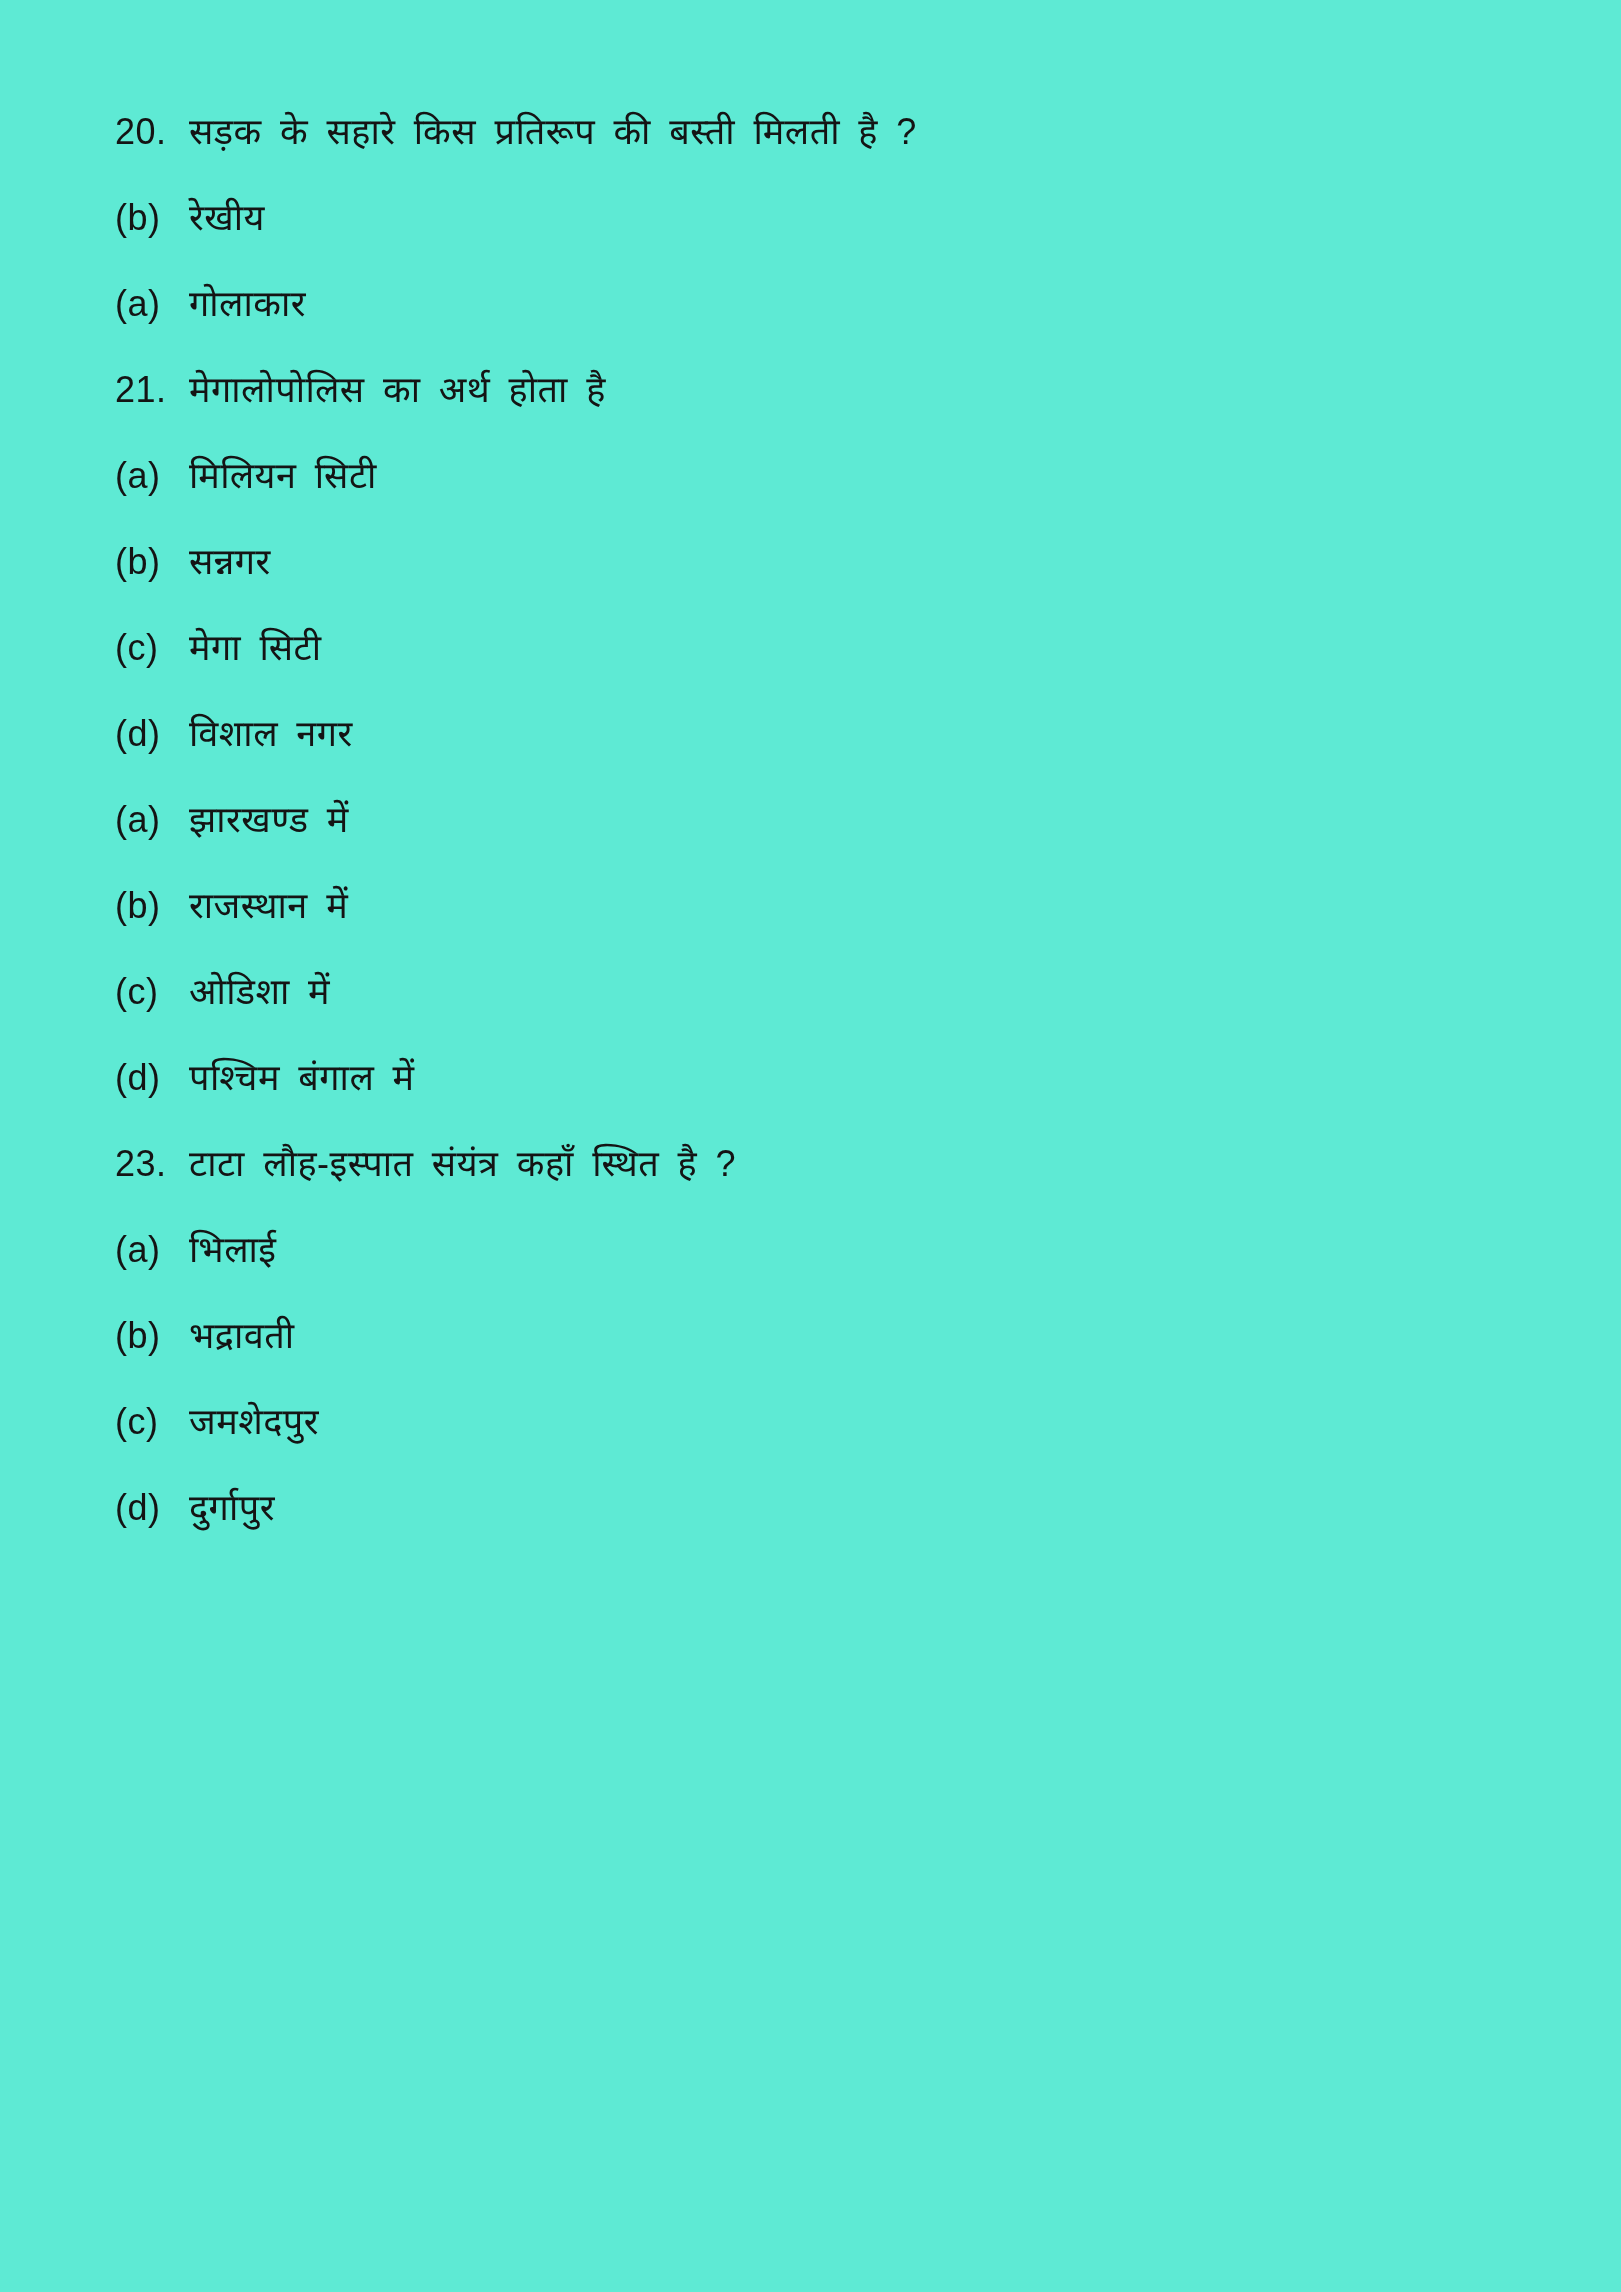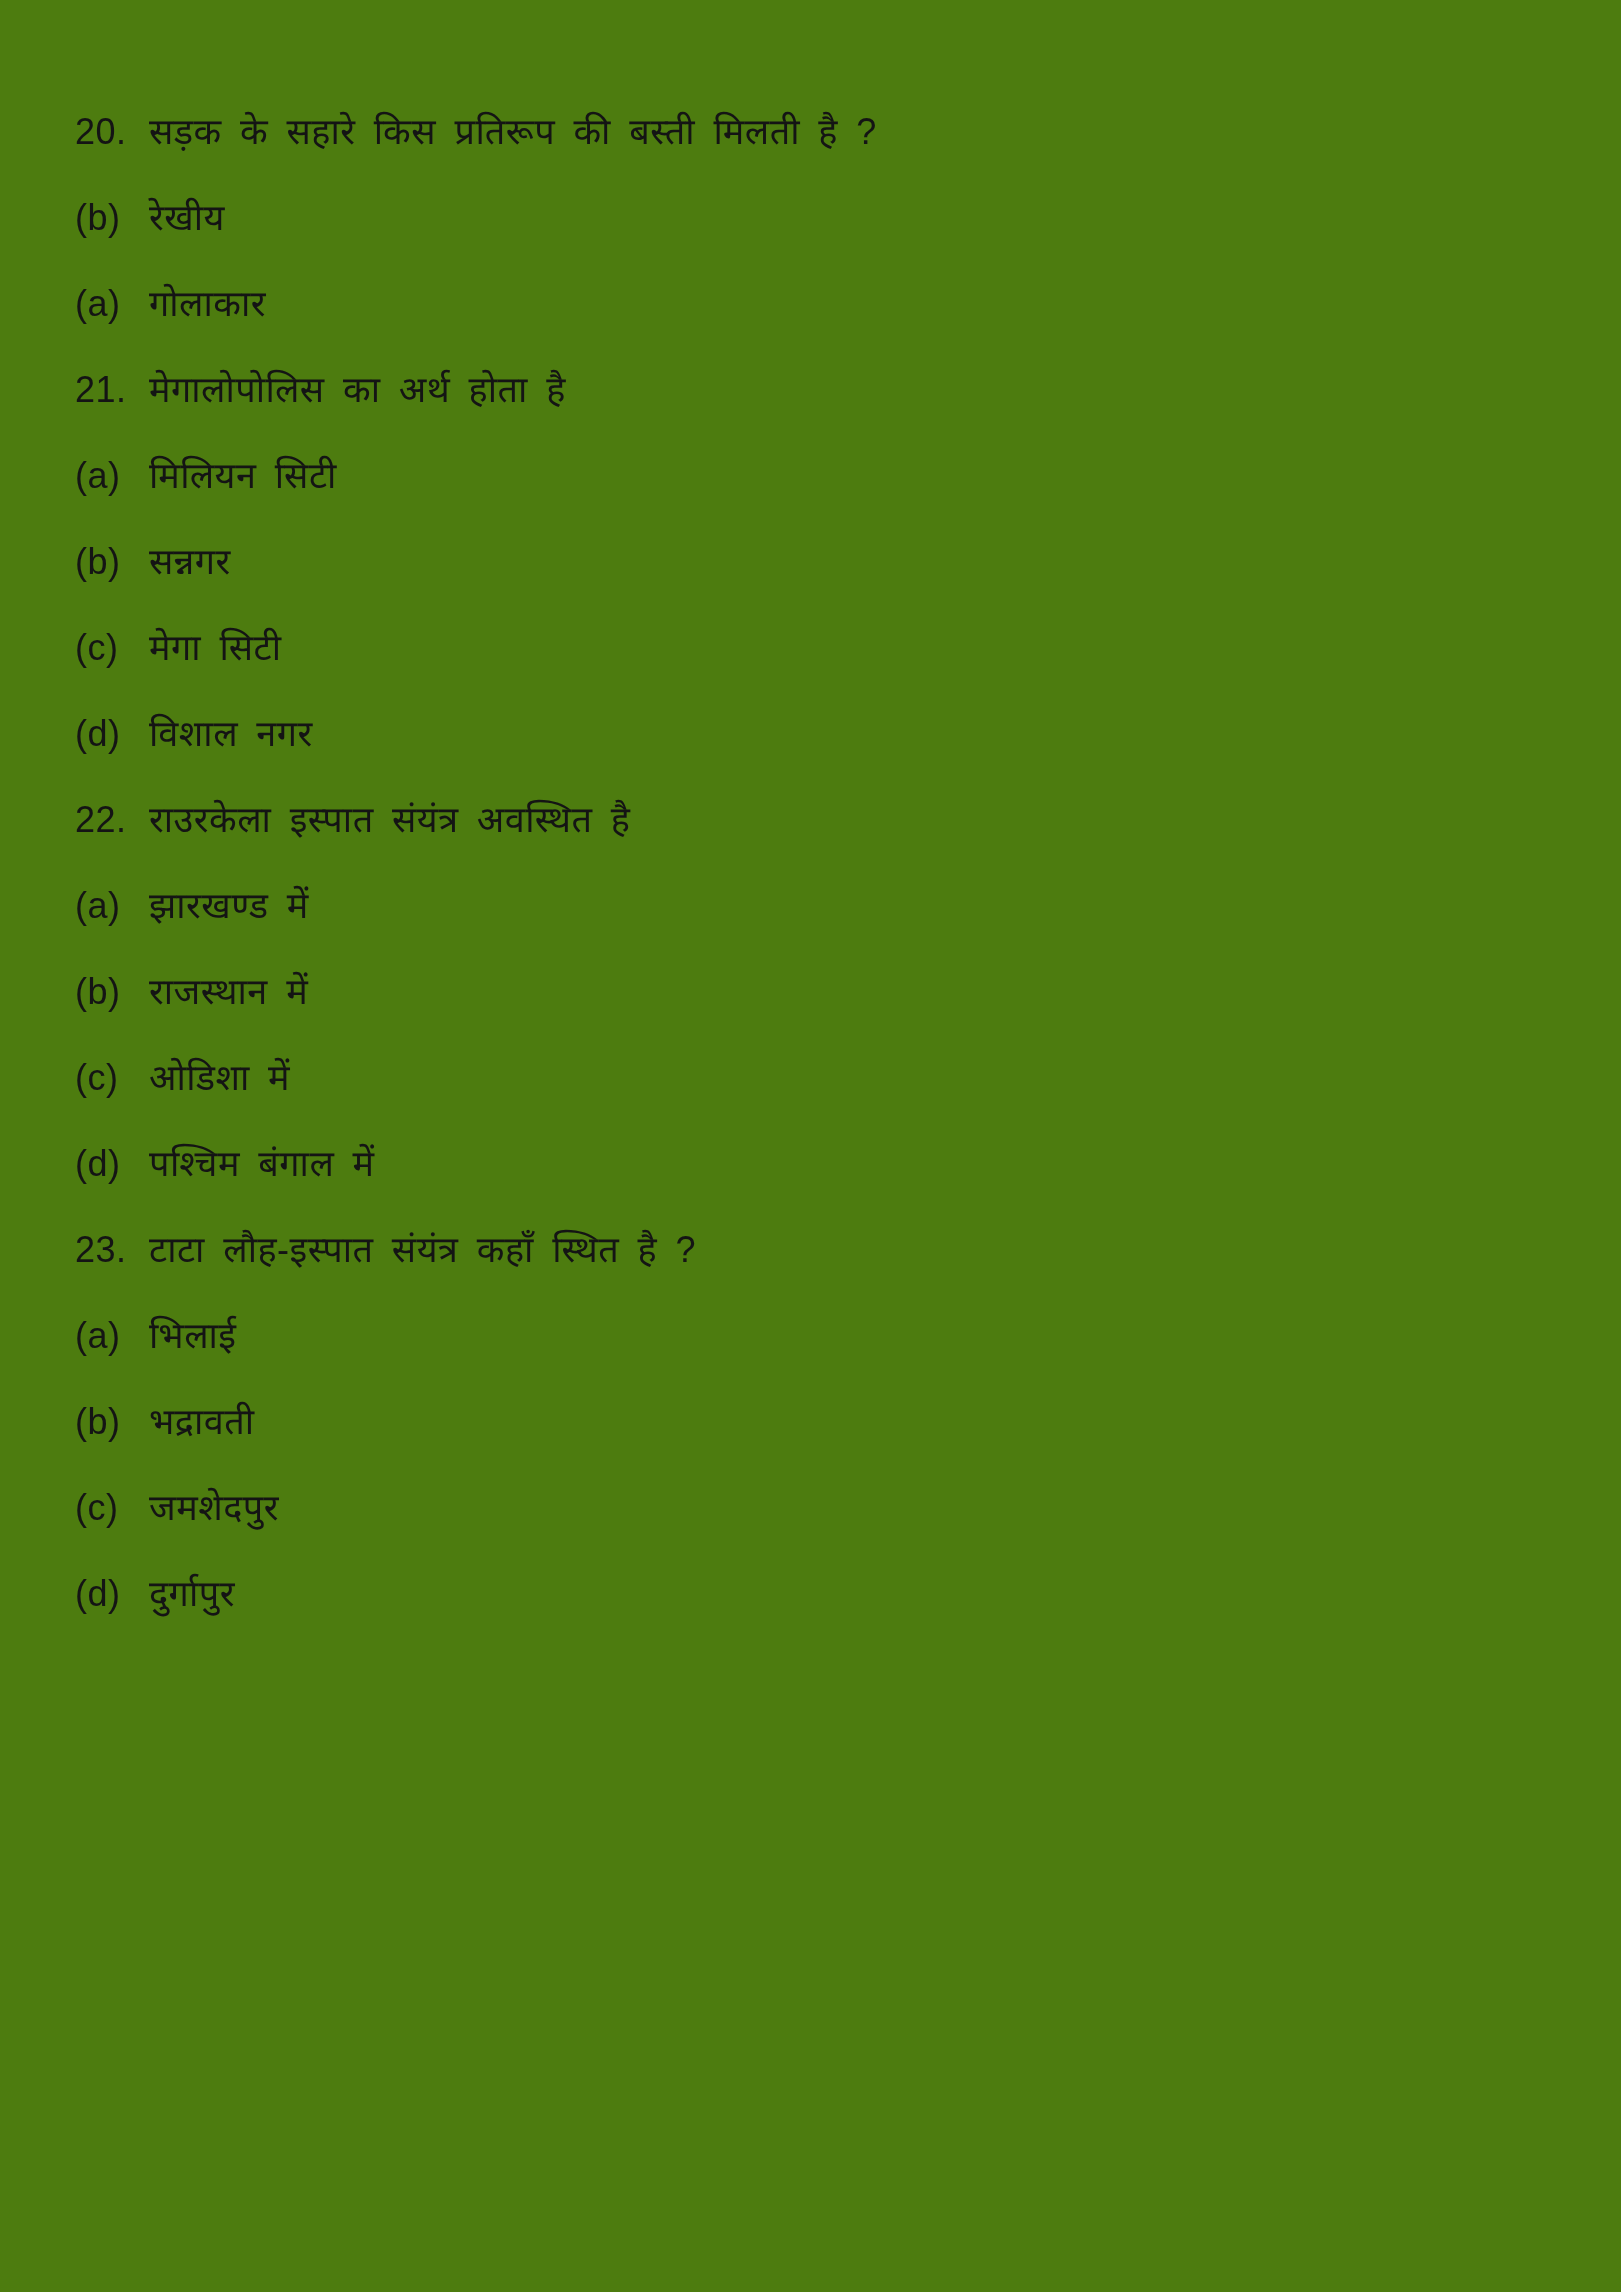--- a/index.html
+++ b/index.html
@@ -12,22 +12,22 @@
     height: 2293px;
     position: relative;
     font-family: "Liberation Sans", "DejaVu Sans", sans-serif;
     color: #141414;
     overflow: hidden;
   }
   .page {
     box-sizing: border-box;
     width: 100%;
     height: 100%;
-    padding: 110px 59px 0 75px;
-    background: #4d7c0f;
+    padding: 110px 59px 0 115px;
+    background: #5eead4;
   }
   .question-block {
     margin: 0 0 0 0;
   }
   .question-block + .question-block {
     text-decoration: underline;
   }
   .line {
     font-size: 36px;
     line-height: 43px;
@@ -82,23 +82,20 @@
   <div class="line">
     <span class="prefix">(c)</span><span class="otext">मेगा सिटी</span>
   </div>
 
   <div class="line">
     <span class="prefix">(d)</span><span class="otext">विशाल नगर</span>
   </div>
 </section>
 
   <section class="question-block">
-    <div class="line">
-      <span class="prefix">22.</span><span class="qtext">राउरकेला इस्पात संयंत्र अवस्थित है</span>
-    </div>
 
   <div class="line">
     <span class="prefix">(a)</span><span class="otext">झारखण्ड में</span>
   </div>
 
   <div class="line">
     <span class="prefix">(b)</span><span class="otext">राजस्थान में</span>
   </div>
 
   <div class="line">

